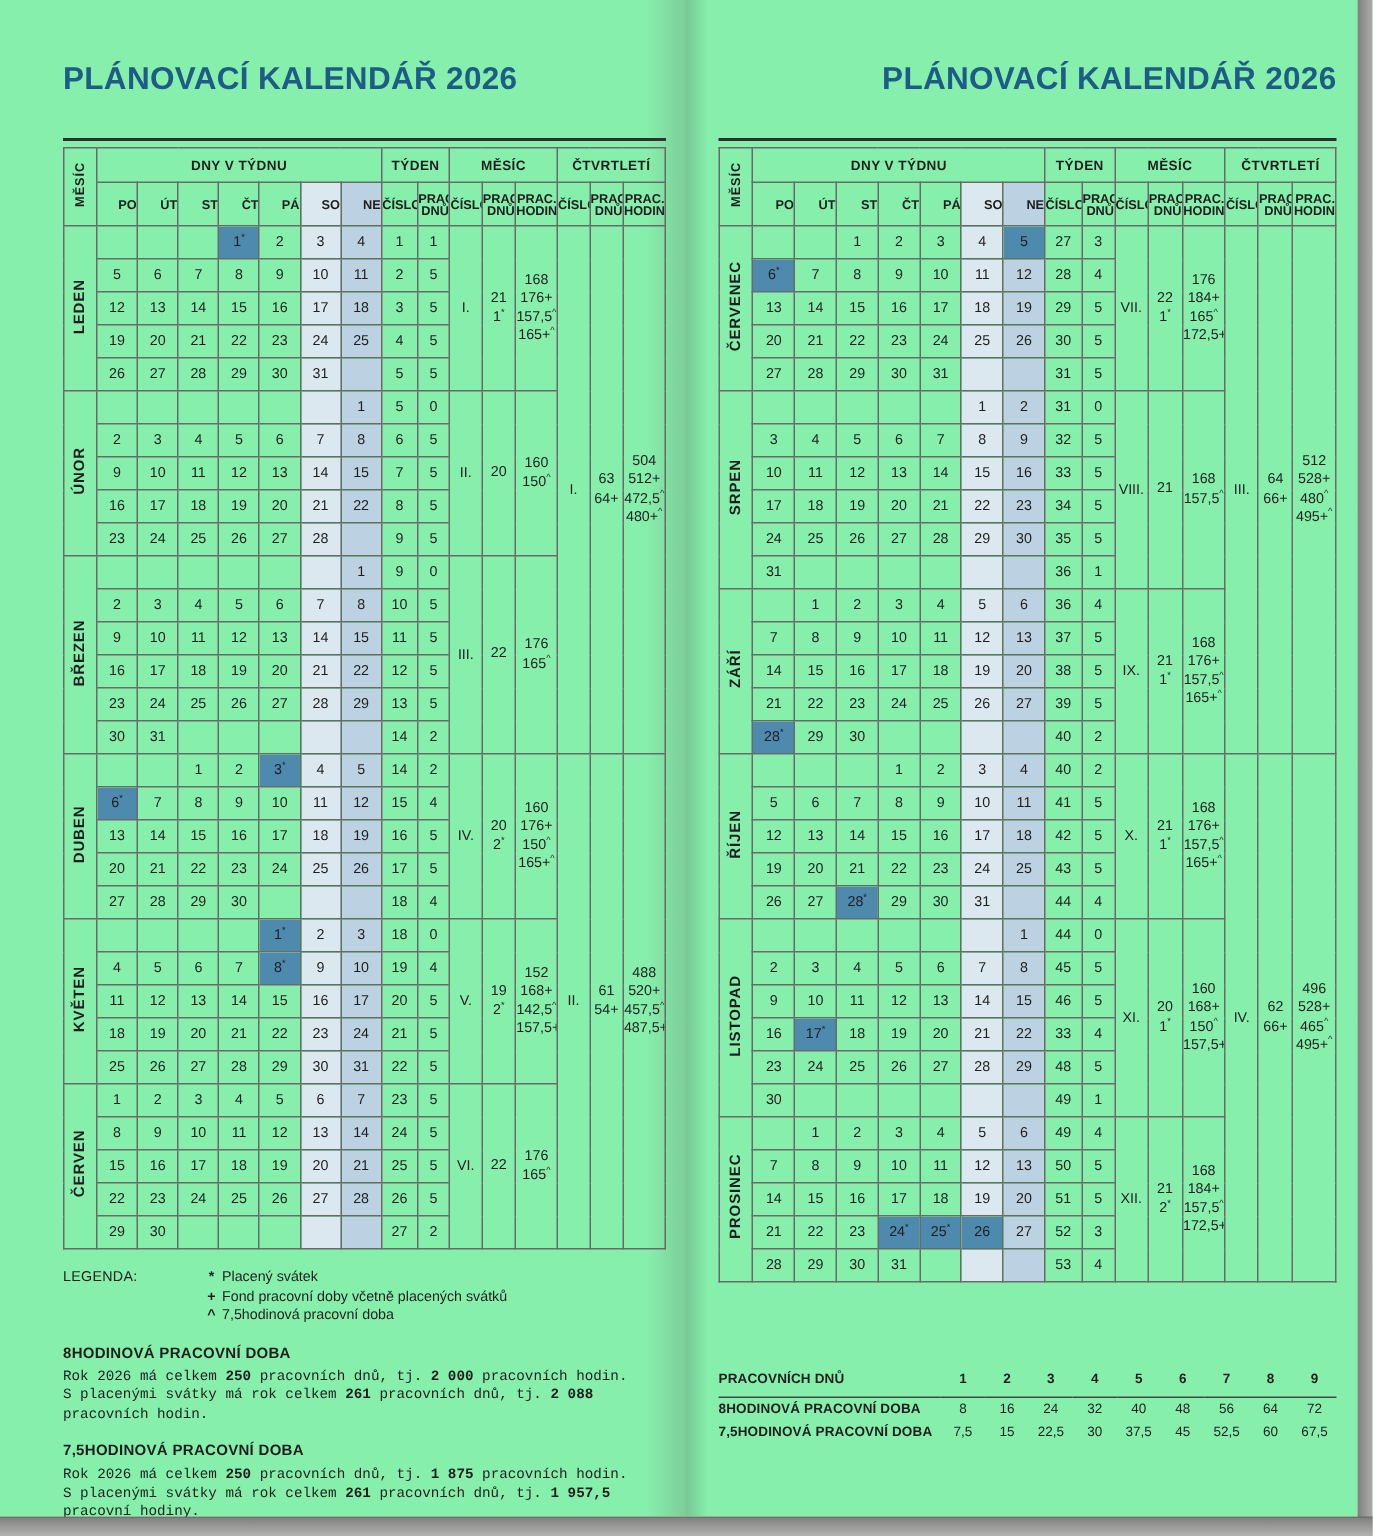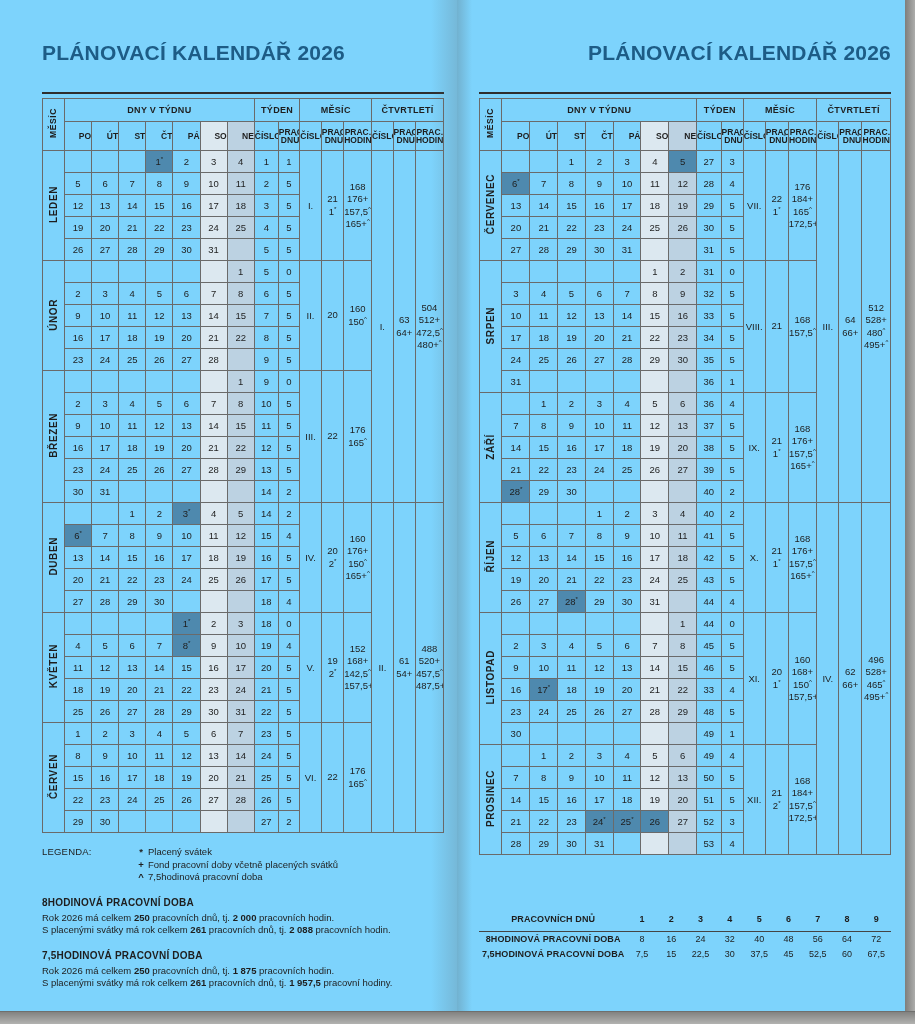--- a/index.html
+++ b/index.html
@@ -2,21 +2,21 @@
 <html style="--c-title: #1d5c86; --c-sat: #dce8f0; --c-sun: #bcd2e2; --c-hol: #4e89ae;"><head>
 <meta charset="utf-8">
 <style>
   :root{
     --c-title:#1d5c86; --c-sat:#dce8f0; --c-sun:#bcd2e2; --c-hol:#4e89ae;
     --bd:#6a6a6a; --bd-dark:#3c3c3c; --ink:#1e1e1e;
   }
   *{box-sizing:border-box;margin:0;padding:0}
   html,body{width:915px;height:1024px;overflow:hidden;background:#fff;
     font-family:"Liberation Sans",sans-serif;color:var(--ink);}
-  .spread{position:relative;display:flex;width:905px;height:1011px;background:#7dd3fc;}
+  .spread{position:relative;display:flex;width:905px;height:1011px;background:#86efac;}
   .page{position:relative;height:100%;padding-top:42px;}
   .page-left{width:457px;padding-left:42px;padding-right:13px;}
   .page-right{width:448px;padding-left:22px;padding-right:14px;}
   .page-left::after{content:"";position:absolute;top:0;right:0;bottom:0;width:26px;
     background:linear-gradient(to right,rgba(90,90,90,0),rgba(90,90,90,0.22));pointer-events:none;}
   .page-right::before{content:"";position:absolute;top:0;left:0;bottom:0;width:15px;
     background:linear-gradient(to right,rgba(80,80,80,0.26),rgba(80,80,80,0));pointer-events:none;}
   .edge-right{position:absolute;top:0;right:0;width:10px;height:100%;
     background:linear-gradient(to right,#7e7e7c,#adadab);}
   .edge-bottom{position:absolute;left:0;bottom:0;width:100%;height:13px;
@@ -41,26 +41,26 @@
   td.hol{background:var(--c-hol) !important;}
   td.sum div{line-height:12.5px;}
   sup{font-size:65%;line-height:0;vertical-align:super;}
   
   .legend{display:flex;margin-top:13px;font-size:9.5px;}
   .legend .lab{font-weight:400;width:92px;font-size:9.5px;letter-spacing:0.2px;}
   .legend-item{display:flex;line-height:12.5px;}
   .legend-item .sym{width:14px;text-align:center;font-weight:700;}
   .note-block{margin-top:13px;}
   .note-block h3{font-size:10px;font-weight:700;letter-spacing:0.2px;margin-bottom:4px;}
-  .note-block p{font-size:9.5px;line-height:12.5px;}
+  .note-block p{font-size:9.5px;line-height:12.5px;font-family:Liberation Mono, monospace;}
   
   .hours{margin-top:52px;}
   table.hrs{width:100%;border-collapse:collapse;table-layout:fixed;}
   table.hrs td{font-size:9px;padding:0;height:15px;vertical-align:middle;text-align:center;}
-  table.hrs td.rl{text-align:center;font-weight:700;letter-spacing:0.1px;}
+  table.hrs td.rl{text-align:left;font-weight:700;letter-spacing:0.1px;}
   table.hrs tr.hd td{height:24px;border-bottom:1px solid #444;font-weight:700;}
 </style>
 </head>
 <body>
 
 <div class="spread">
   <section class="page page-left">
     <h1 class="title">PLÁNOVACÍ KALENDÁŘ 2026</h1>
     <hr class="rule">
     <table class="cal" id="cal-left">

